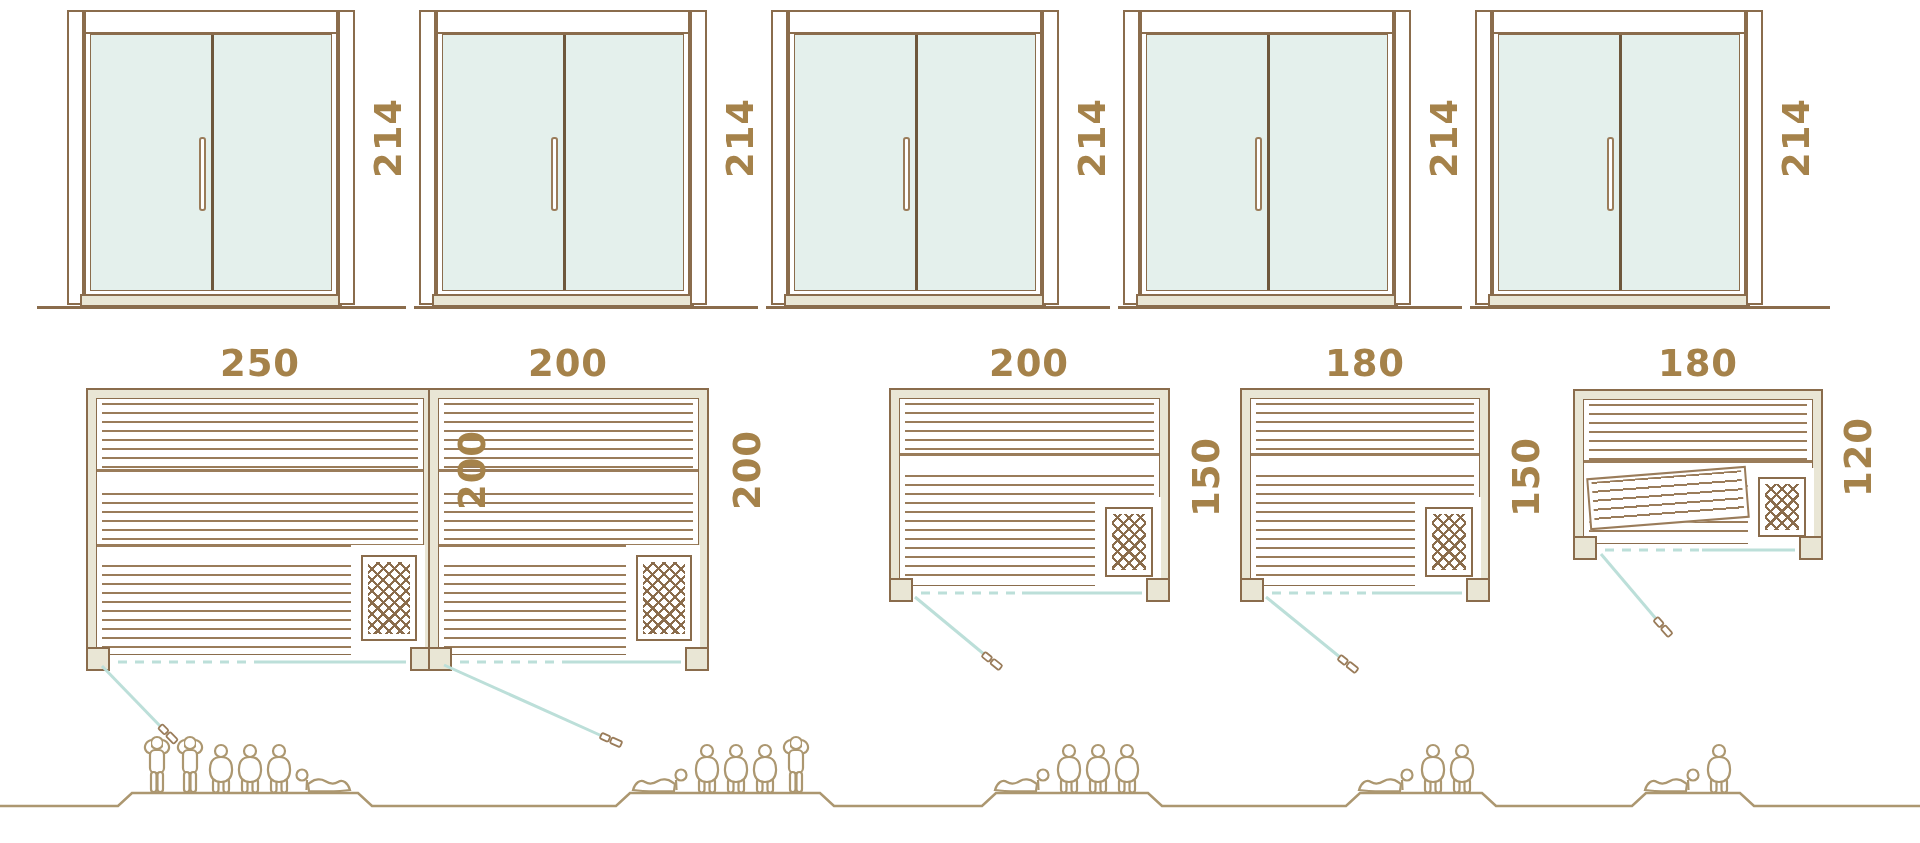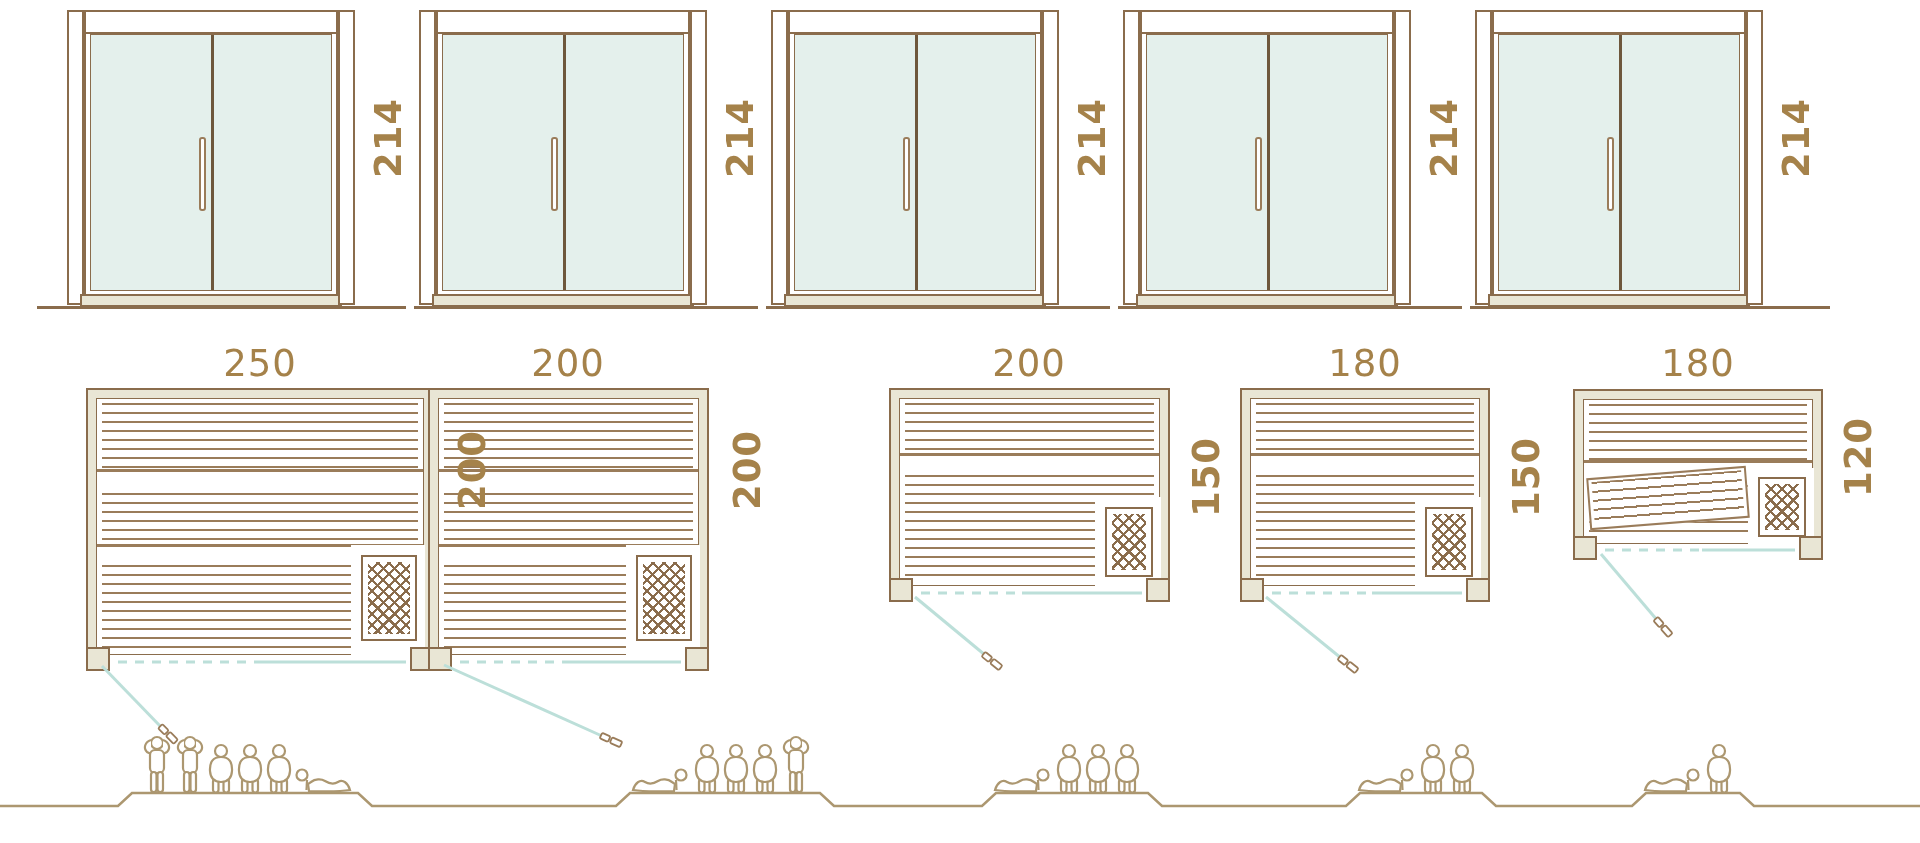--- a/index.html
+++ b/index.html
@@ -29,21 +29,21 @@
         border:1.5px solid var(--brown);box-sizing:border-box;}
   .doordivider{position:absolute;left:50%;top:0;bottom:0;width:2.5px;background:var(--brown-dark);}
   .doorhandle{position:absolute;left:calc(50% - 12px);top:40%;width:7px;height:74px;background:#fff;
         border:2px solid var(--slat);border-radius:3px;box-sizing:border-box;}
   .doorsill{position:absolute;left:-6px;right:-6px;top:282px;height:13px;background:var(--beige);
         border:2px solid var(--brown);box-sizing:border-box;}
   .floor-line{position:absolute;top:306px;height:2.5px;background:var(--brown);}
 
   
   .toplabel{position:absolute;top:342px;transform:translateX(-50%);
-        font-size:37px;font-weight:normal;color:var(--gold);letter-spacing:1px;white-space:nowrap;}
+        font-size:37px;font-weight:bold;color:var(--gold);letter-spacing:1px;white-space:nowrap;}
   .vlabel{position:absolute;transform:translate(-50%,-50%) rotate(-90deg);
         font-size:37px;font-weight:bold;color:var(--gold);letter-spacing:1px;white-space:nowrap;}
 
   
   .plan{position:absolute;background:var(--beige);border:2px solid var(--brown);border-bottom:none;
         box-sizing:border-box;}
   .interior{position:absolute;left:8px;right:8px;top:8px;bottom:0;background:#fff;
         border:1.5px solid var(--brown);box-sizing:border-box;}
   .slats{position:absolute;left:5px;right:5px;top:4px;bottom:4px;
         background:repeating-linear-gradient(180deg,var(--slat) 0 2px,rgba(0,0,0,0) 2px 9px);}

